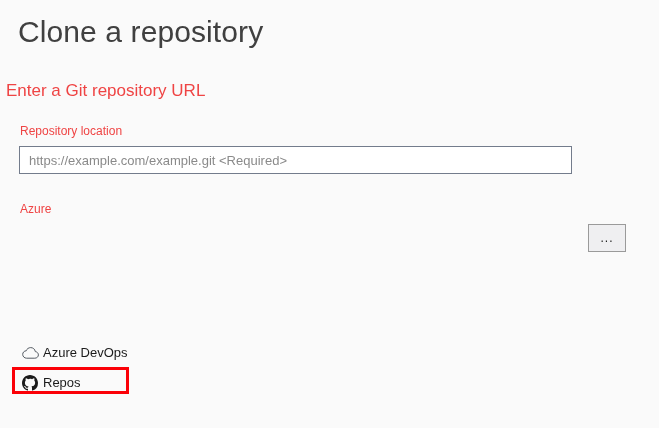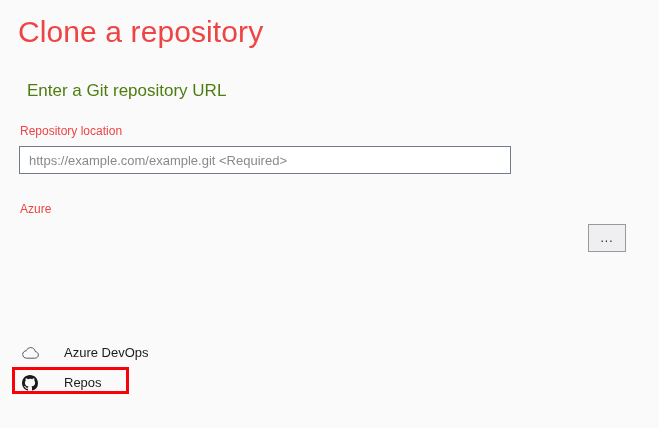--- a/index.html
+++ b/index.html
@@ -23,32 +23,32 @@
   }
 
   
   .page-title {
     position: absolute;
     left: 18px;
     top: 12px;
     font-size: 30px;
     font-weight: 300;
     letter-spacing: 0.1px;
-    color: #ef4444;
+    color: #404040;
     line-height: 40px;
     white-space: nowrap;
   }
 
   
   .section-heading {
     position: absolute;
-    left: 27px;
+    left: 6px;
     font-size: 17px;
     font-weight: 400;
-    color: #4d7c0f;
+    color: #ef4444;
     line-height: 22px;
     white-space: nowrap;
   }
   #url-section-heading { top: 80px; }
   #browse-section-heading { top: 309px; }
 
   
   .field-label {
     position: absolute;
     left: 20px;
@@ -58,21 +58,21 @@
     line-height: 16px;
     white-space: nowrap;
   }
   #repo-location-label { top: 123px; }
   #path-label { top: 201px; }
 
   
   .text-input {
     position: absolute;
     left: 19px;
-    width: 492px;
+    width: 553px;
     height: 28px;
     box-sizing: border-box;
     background: #ffffff;
     border: 1px solid #737c8c;
     font-family: "Liberation Sans", sans-serif;
     font-size: 13px;
     color: #1b1b1b;
     padding: 0 9px;
     line-height: 26px;
     outline: none;
@@ -127,21 +127,21 @@
 
   .repo-icon {
     width: 18px;
     height: 18px;
     display: flex;
     align-items: center;
     justify-content: center;
     flex: 0 0 auto;
   }
   .repo-label {
-    margin-left: 25px;
+    margin-left: 4px;
     font-size: 13px;
     color: #1b1b1b;
     line-height: 18px;
     white-space: nowrap;
   }
 
   
   .highlight-box {
     position: absolute;
     left: 12px;

